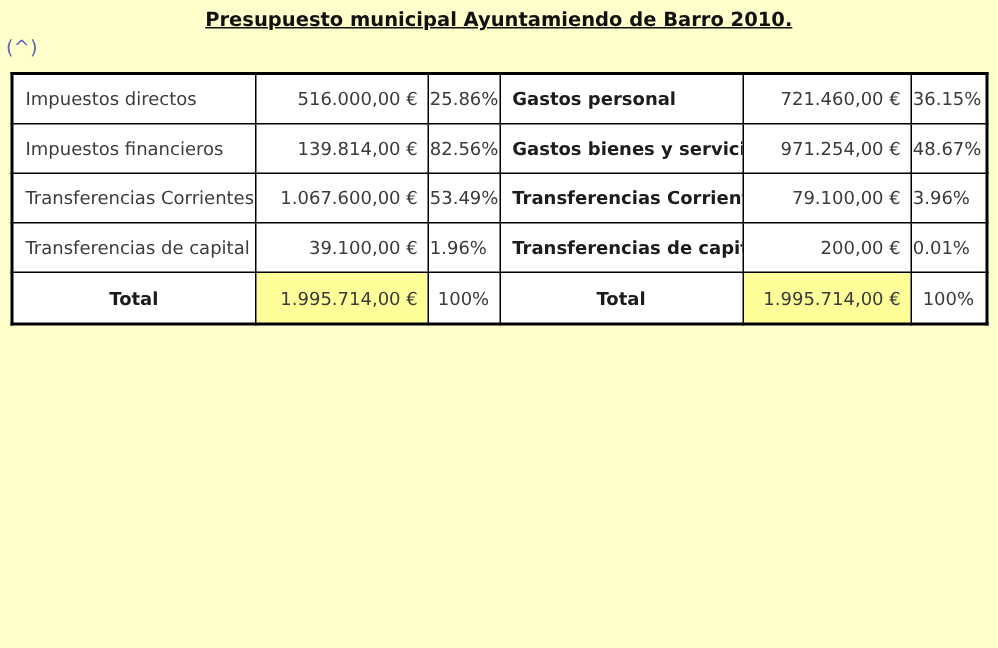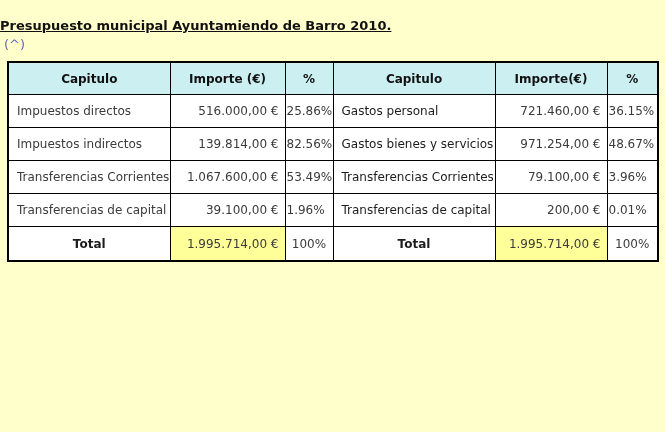--- a/index.html
+++ b/index.html
@@ -8,24 +8,25 @@
   }
   body {
     width: 665px;
     height: 432px;
     background: #FFFFCC;
     font-family: "DejaVu Sans", "Liberation Sans", sans-serif;
     color: #1c1c1c;
     overflow: hidden;
   }
   .page-title {
+    text-align: center;
     font-size: 13px;
     font-weight: bold;
     text-decoration: underline;
-    padding-top: 18px;
+    padding-top: 6px;
     color: #111111;
   }
   .back-link {
     display: inline-block;
     margin: 4px 0 0 4px;
     font-size: 13px;
     color: #6666BB;
     text-decoration: none;
     cursor: pointer;
   }
@@ -58,21 +59,21 @@
     color: #111111;
     border-bottom: 2px solid #000000;
   }
   td.lbl {
     text-align: left;
     padding-left: 8px;
     height: 30px;
     color: #3b3b3b;
   }
   td.lbl.bold {
-    font-weight: normal;
+    font-weight: bold;
     color: #1c1c1c;
   }
   td.amt {
     text-align: right;
     padding-right: 6px;
     color: #3b3b3b;
   }
   td.pct {
     padding-right: 5px;
     color: #3b3b3b;
@@ -104,39 +105,31 @@
 <table class="budget">
   <colgroup>
     <col style="width:162px">
       <col style="width:115px">
       <col style="width:48px">
     <col style="width:162px">
       <col style="width:112px">
       <col style="width:51px">
   </colgroup>
   <tbody>
-    <tr>
-      <th class="col-h">Capitulo</th>
-      <th class="col-h">Importe (€)</th>
-      <th class="col-h">%</th>
-      <th class="col-h">Capitulo</th>
-      <th class="col-h">Importe(€)</th>
-      <th class="col-h">%</th>
-    </tr>
 
     <tr>
       <td class="lbl">Impuestos directos</td>
       <td class="amt">516.000,00 €</td>
       <td class="pct">25.86%</td>
       <td class="lbl bold">Gastos personal</td>
       <td class="amt">721.460,00 €</td>
       <td class="pct">36.15%</td>
     </tr>
     <tr>
-      <td class="lbl">Impuestos indirectos</td>
+      <td class="lbl">Impuestos financieros</td>
       <td class="amt">139.814,00 €</td>
       <td class="pct">82.56%</td>
       <td class="lbl bold">Gastos bienes y servicios</td>
       <td class="amt">971.254,00 €</td>
       <td class="pct">48.67%</td>
     </tr>
     <tr>
       <td class="lbl">Transferencias Corrientes</td>
       <td class="amt">1.067.600,00 €</td>
       <td class="pct">53.49%</td>

